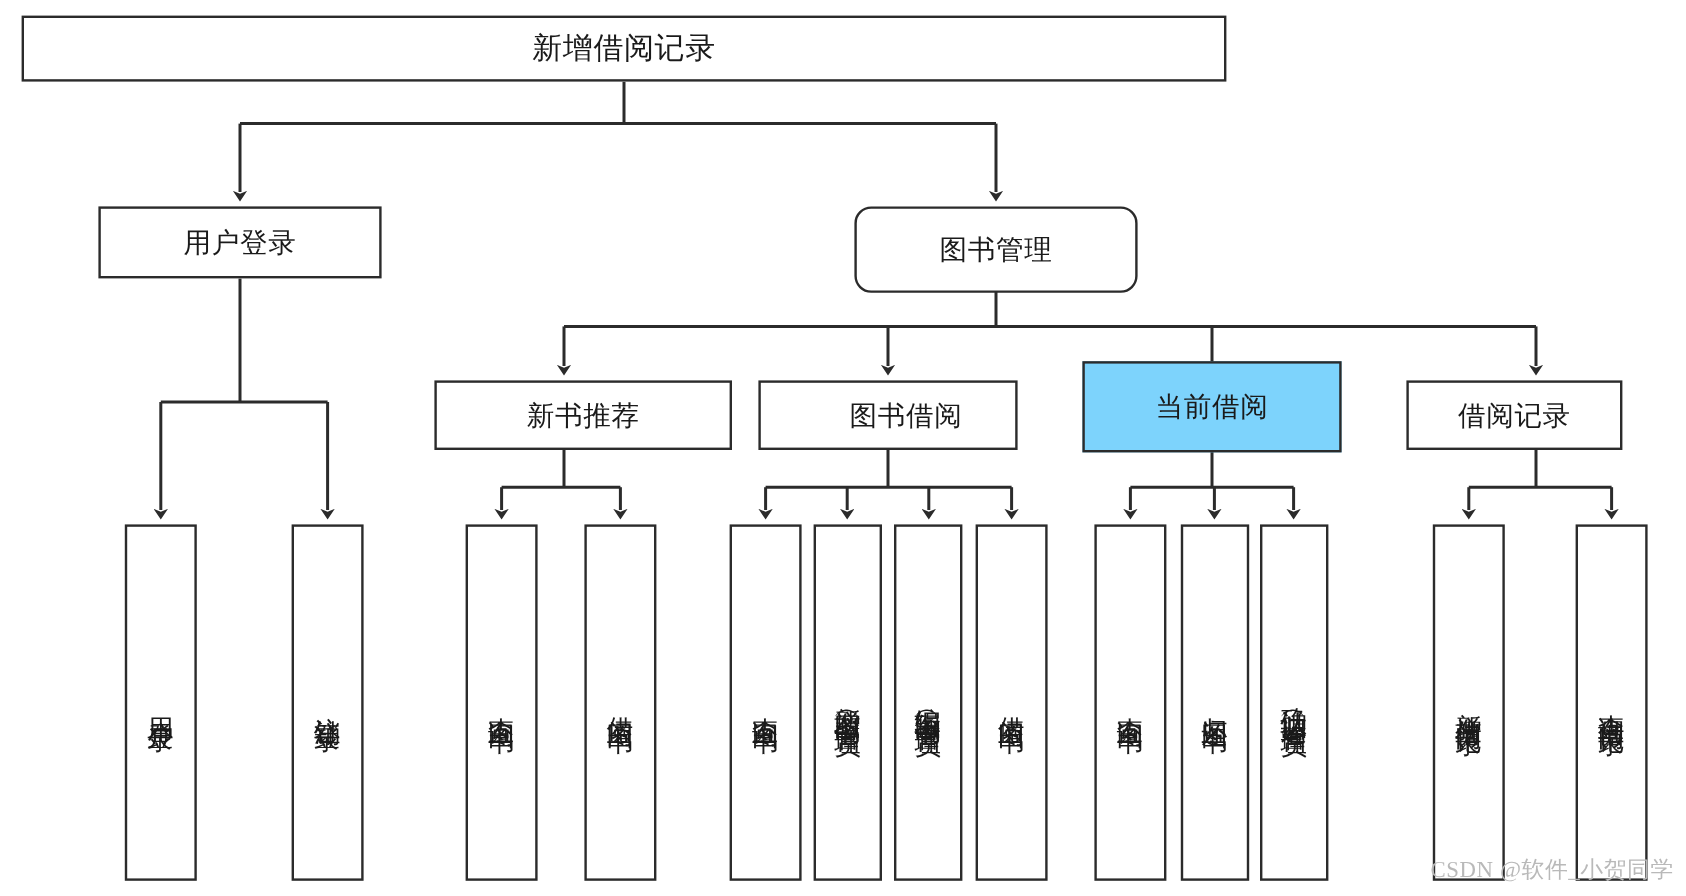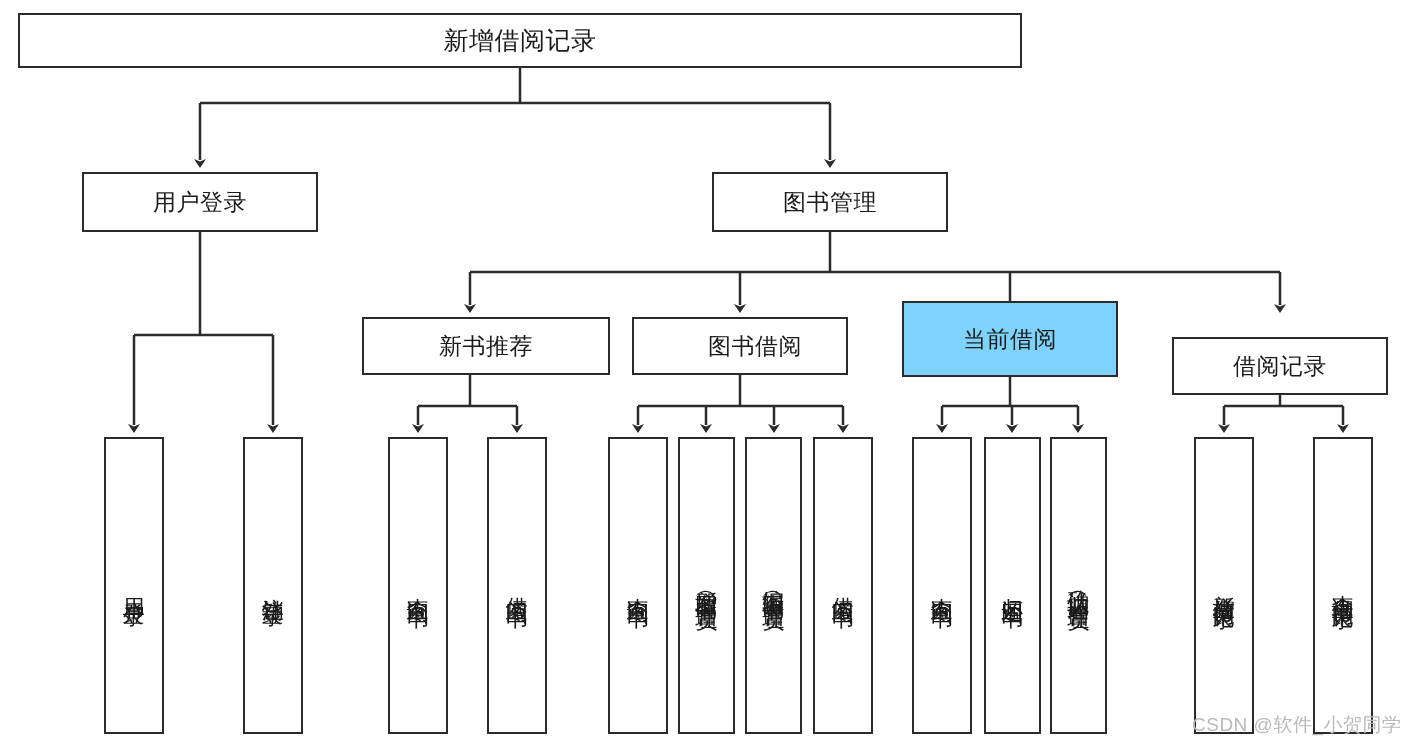--- a/index.html
+++ b/index.html
@@ -53,20 +53,21 @@
     font-size: 25px;
   }
   .watermark {
     position: absolute;
     z-index: 5;
     color: #b9b9b9;
     font-size: 19px;
     letter-spacing: 0.5px;
     white-space: nowrap;
     pointer-events: none;
+    font-family: Liberation Serif, serif;
   }
 </style>
 </head>
 <body>
 
 <div id="diagram-root">
 
   <svg class="edges" viewBox="0 0 1405 747" preserveAspectRatio="none">
     <defs>
       <marker id="arrow" markerWidth="10" markerHeight="12" refX="1" refY="6" orient="auto" markerUnits="userSpaceOnUse">
@@ -117,33 +118,33 @@
     </g>
   </svg>
 
   <div id="nodes-layer">
       <div class="node root" style="left: 18px; top: 13px; width: 1004px; height: 55px; border-color: rgb(43, 43, 43); background: rgb(255, 255, 255);">
         <span class="node-label" style="color: rgb(26, 26, 26);">新增借阅记录</span>
       </div>
       <div class="node" style="left: 82px; top: 172px; width: 236px; height: 60px; border-color: rgb(43, 43, 43); background: rgb(255, 255, 255);">
         <span class="node-label" style="color: rgb(26, 26, 26);">用户登录</span>
       </div>
-      <div class="node" style="left: 712px; top: 172px; width: 236px; height: 60px; border-color: rgb(43, 43, 43); background: rgb(255, 255, 255);">
+      <div class="node" style="left: 712px; top: 172px; width: 236px; height: 72px; border-color: rgb(43, 43, 43); background: rgb(255, 255, 255); border-radius: 14px;">
         <span class="node-label" style="color: rgb(26, 26, 26);">图书管理</span>
       </div>
       <div class="node" style="left: 362px; top: 317px; width: 248px; height: 58px; border-color: rgb(43, 43, 43); background: rgb(255, 255, 255);">
         <span class="node-label" style="color: rgb(26, 26, 26);">新书推荐</span>
       </div>
       <div class="node" style="left: 632px; top: 317px; width: 216px; height: 58px; border-color: rgb(43, 43, 43); background: rgb(255, 255, 255); padding-left: 30px;">
         <span class="node-label" style="color: rgb(26, 26, 26);">图书借阅</span>
       </div>
       <div class="node" style="left: 902px; top: 301px; width: 216px; height: 76px; border-color: rgb(43, 43, 43); background: #7dd3fc;">
         <span class="node-label" style="color: rgb(26, 26, 26);">当前借阅</span>
       </div>
-      <div class="node" style="left: 1172px; top: 317px; width: 216px; height: 58px; border-color: rgb(43, 43, 43); background: rgb(255, 255, 255); margin-top: 20px;">
+      <div class="node" style="left: 1172px; top: 317px; width: 180px; height: 58px; border-color: rgb(43, 43, 43); background: rgb(255, 255, 255);">
         <span class="node-label" style="color: rgb(26, 26, 26);">借阅记录</span>
       </div>
       <div class="node vertical" style="left: 104px; top: 437px; width: 60px; height: 297px; border-color: rgb(43, 43, 43); background: rgb(255, 255, 255);">
         <span class="node-label" style="color: rgb(26, 26, 26);">用户登录</span>
       </div>
       <div class="node vertical" style="left: 243px; top: 437px; width: 60px; height: 297px; border-color: rgb(43, 43, 43); background: rgb(255, 255, 255);">
         <span class="node-label" style="color: rgb(26, 26, 26);">注销登录</span>
       </div>
       <div class="node vertical" style="left: 388px; top: 437px; width: 60px; height: 297px; border-color: rgb(43, 43, 43); background: rgb(255, 255, 255);">
         <span class="node-label" style="color: rgb(26, 26, 26);">查询图书</span>

